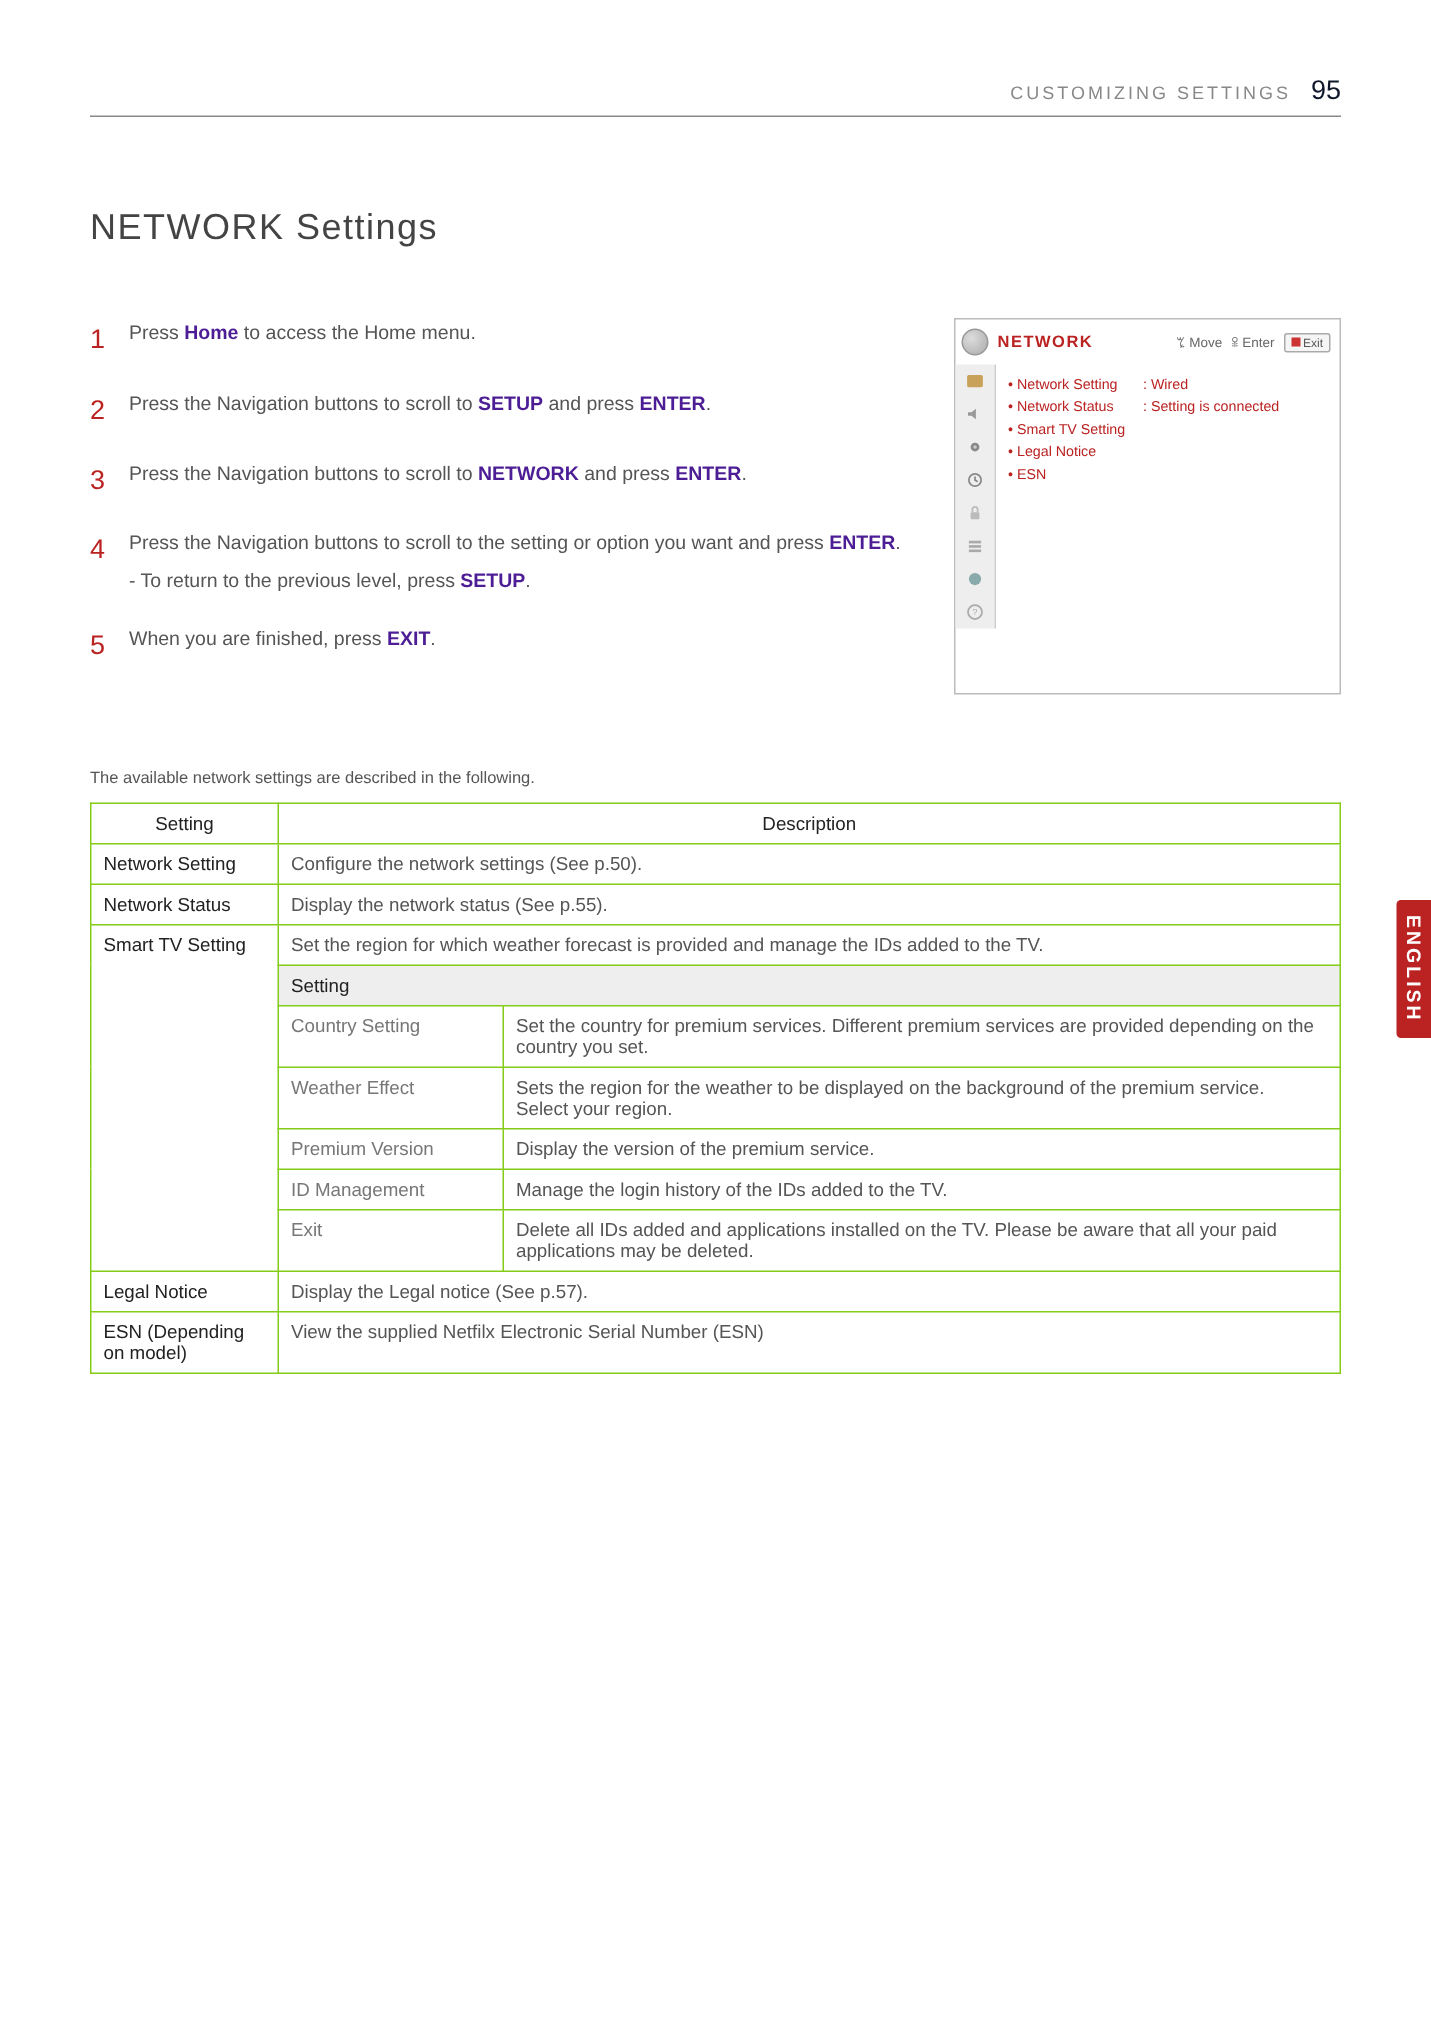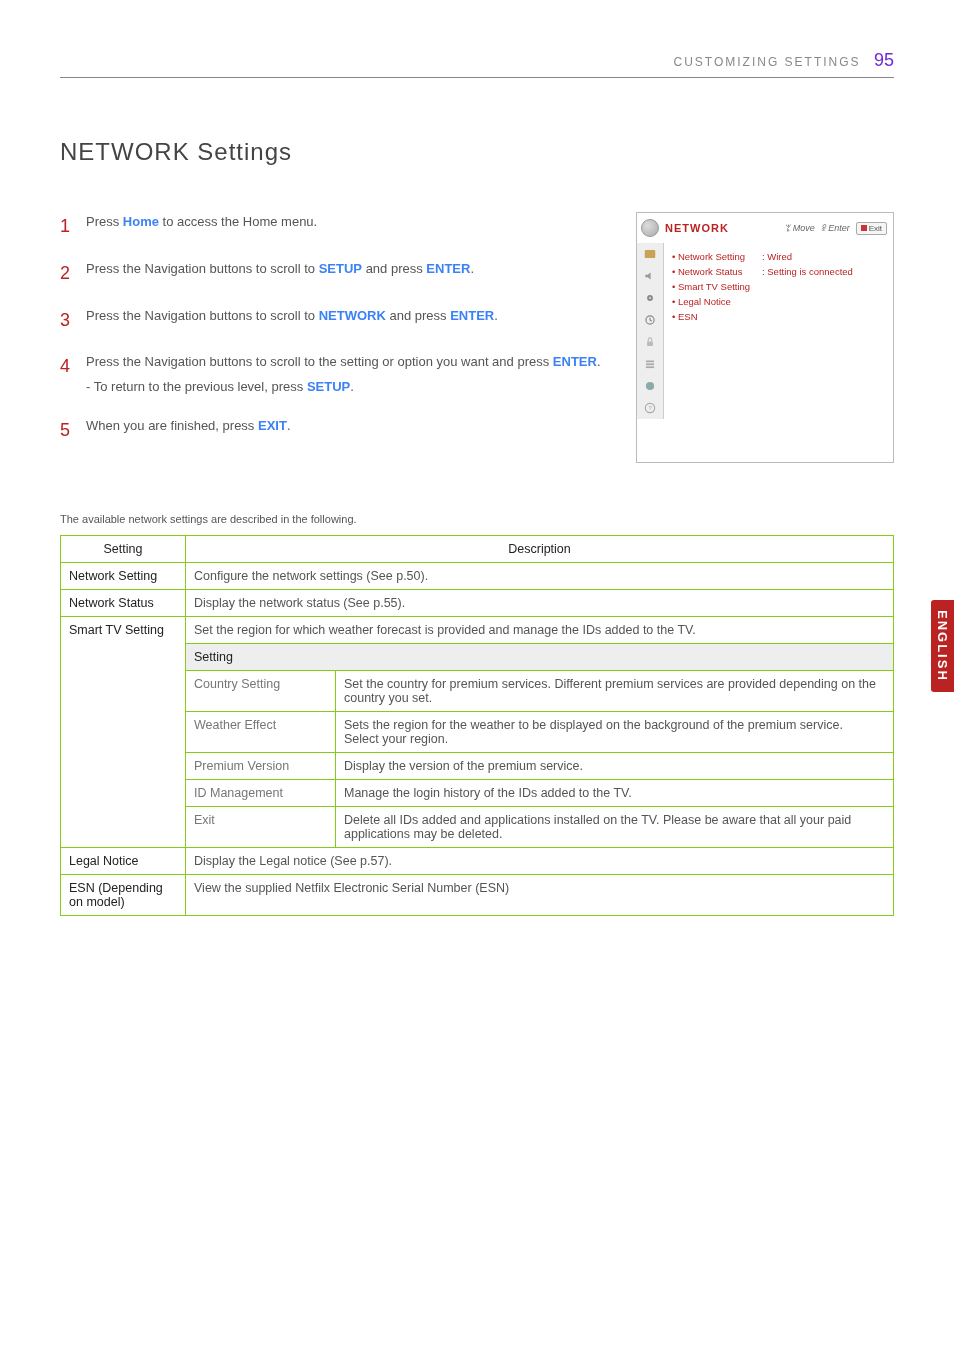--- a/index.html
+++ b/index.html
@@ -16,21 +16,21 @@
     border-bottom: 1px solid #888;
     padding-bottom: 6px;
     text-align: right;
     font-size: 12px;
     letter-spacing: 2px;
     color: #888;
     margin-bottom: 60px;
   }
   .header-line .page-num {
     font-size: 18px;
-    color: #6d28d9;
+    color: #0f172a;
     letter-spacing: 0;
     margin-left: 8px;
   }
   h1 {
     font-weight: normal;
     font-size: 24px;
     color: #444;
     letter-spacing: 1px;
     margin-bottom: 46px;
   }
@@ -48,21 +48,21 @@
     display: flex;
     margin-bottom: 18px;
   }
   .step-num {
     color: #b22;
     font-size: 18px;
     width: 26px;
     flex-shrink: 0;
   }
   .step-body { flex: 1; }
-  .b { color: #3b82f6; font-weight: 600; }
+  .b { color: #4c1d95; font-weight: 600; }
   .sub { margin-top: 4px; }
 
   
   .osd {
     width: 258px;
     border: 1px solid #bbb;
     font-size: 10px;
     flex-shrink: 0;
   }
   .osd-header {
@@ -71,21 +71,21 @@
     padding: 6px 6px 6px 4px;
     gap: 6px;
   }
   .osd-title {
     color: #b22;
     font-weight: bold;
     letter-spacing: 1px;
     font-size: 11px;
     flex: 1;
   }
-  .osd-hint { color: #666; font-size: 9px; font-style: italic; }
+  .osd-hint { color: #666; font-size: 9px; }
   .osd-exit {
     border: 1px solid #aaa;
     border-radius: 2px;
     padding: 1px 4px;
     font-size: 8px;
     color: #555;
     background: #f5f5f5;
   }
   .osd-exit .red-sq {
     display:inline-block; width:6px; height:6px; background:#c33; vertical-align:middle; margin-right:2px;

